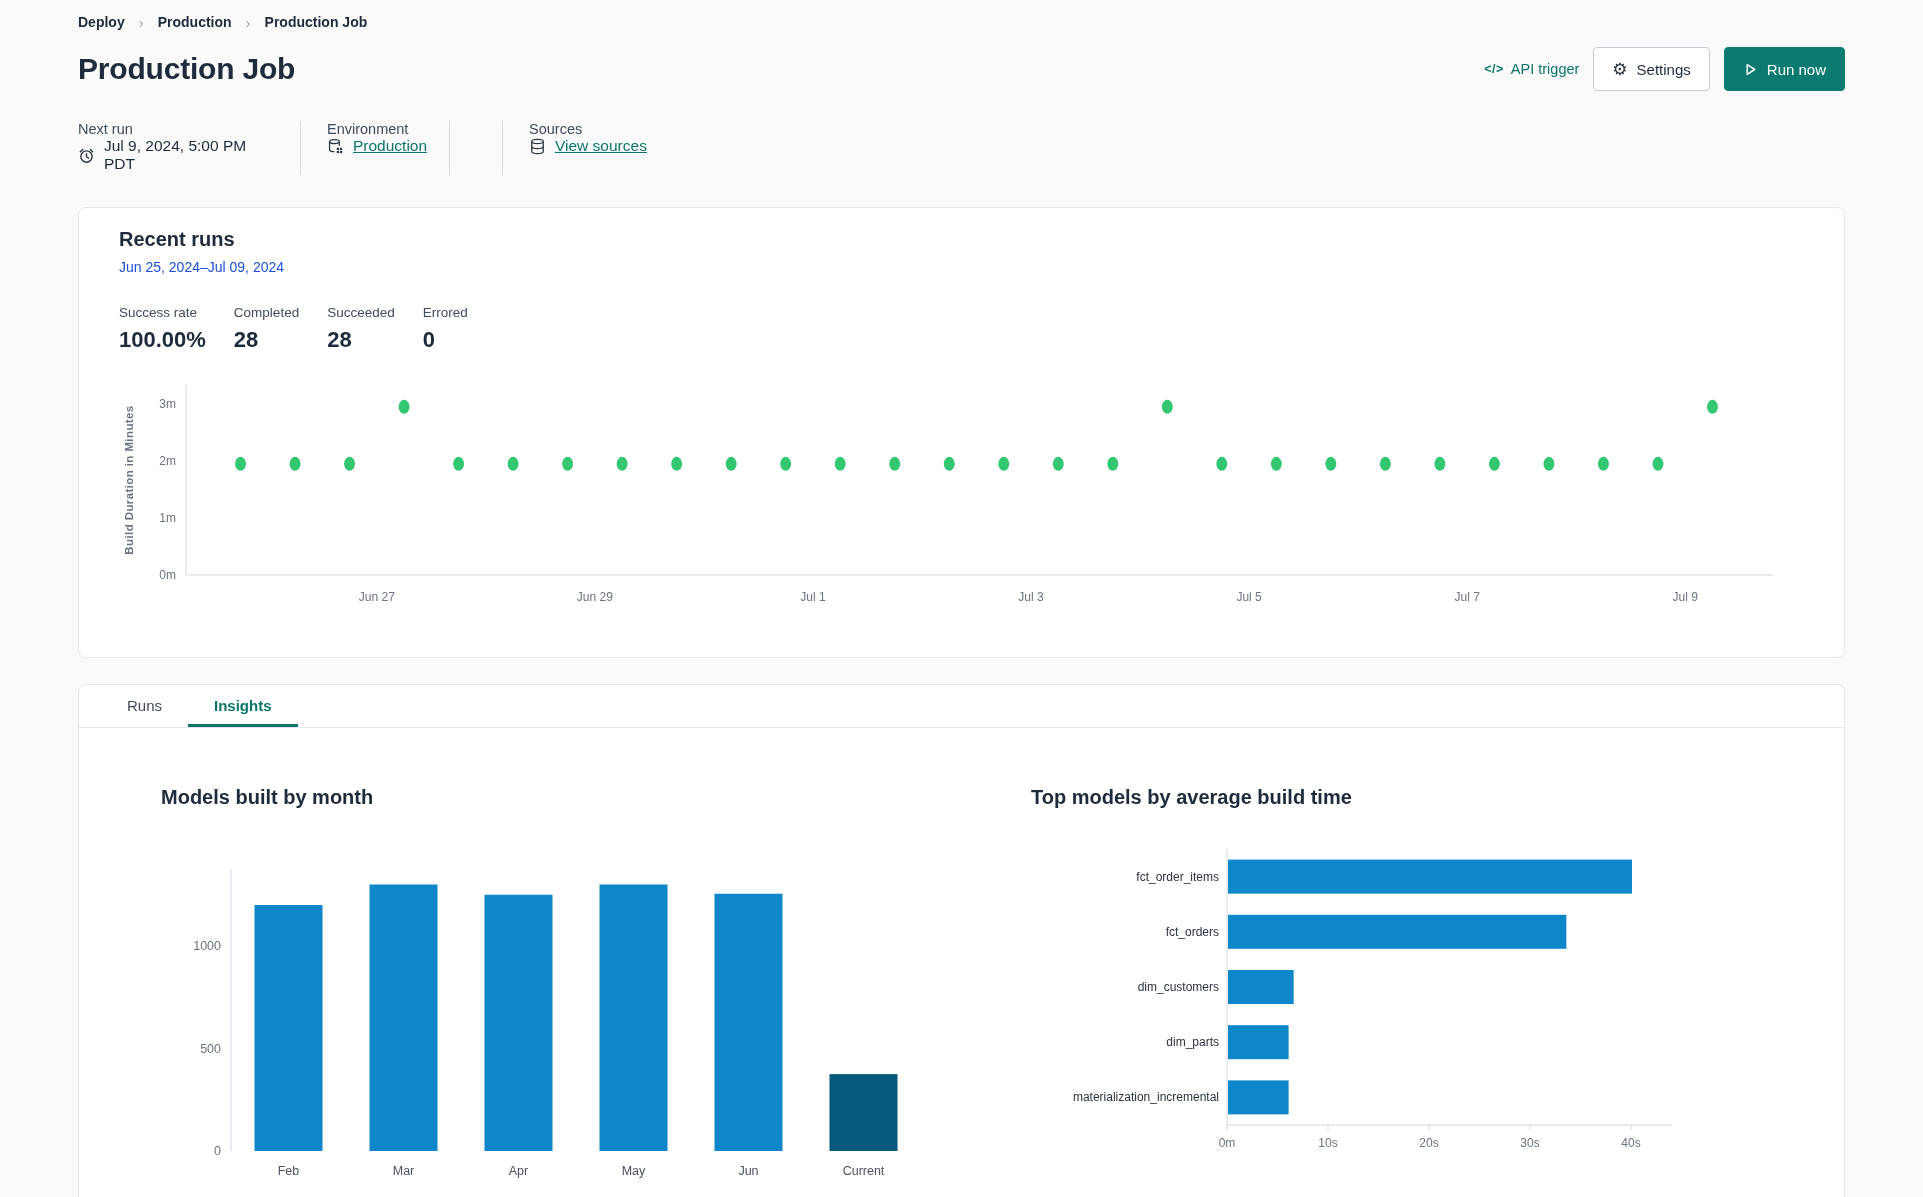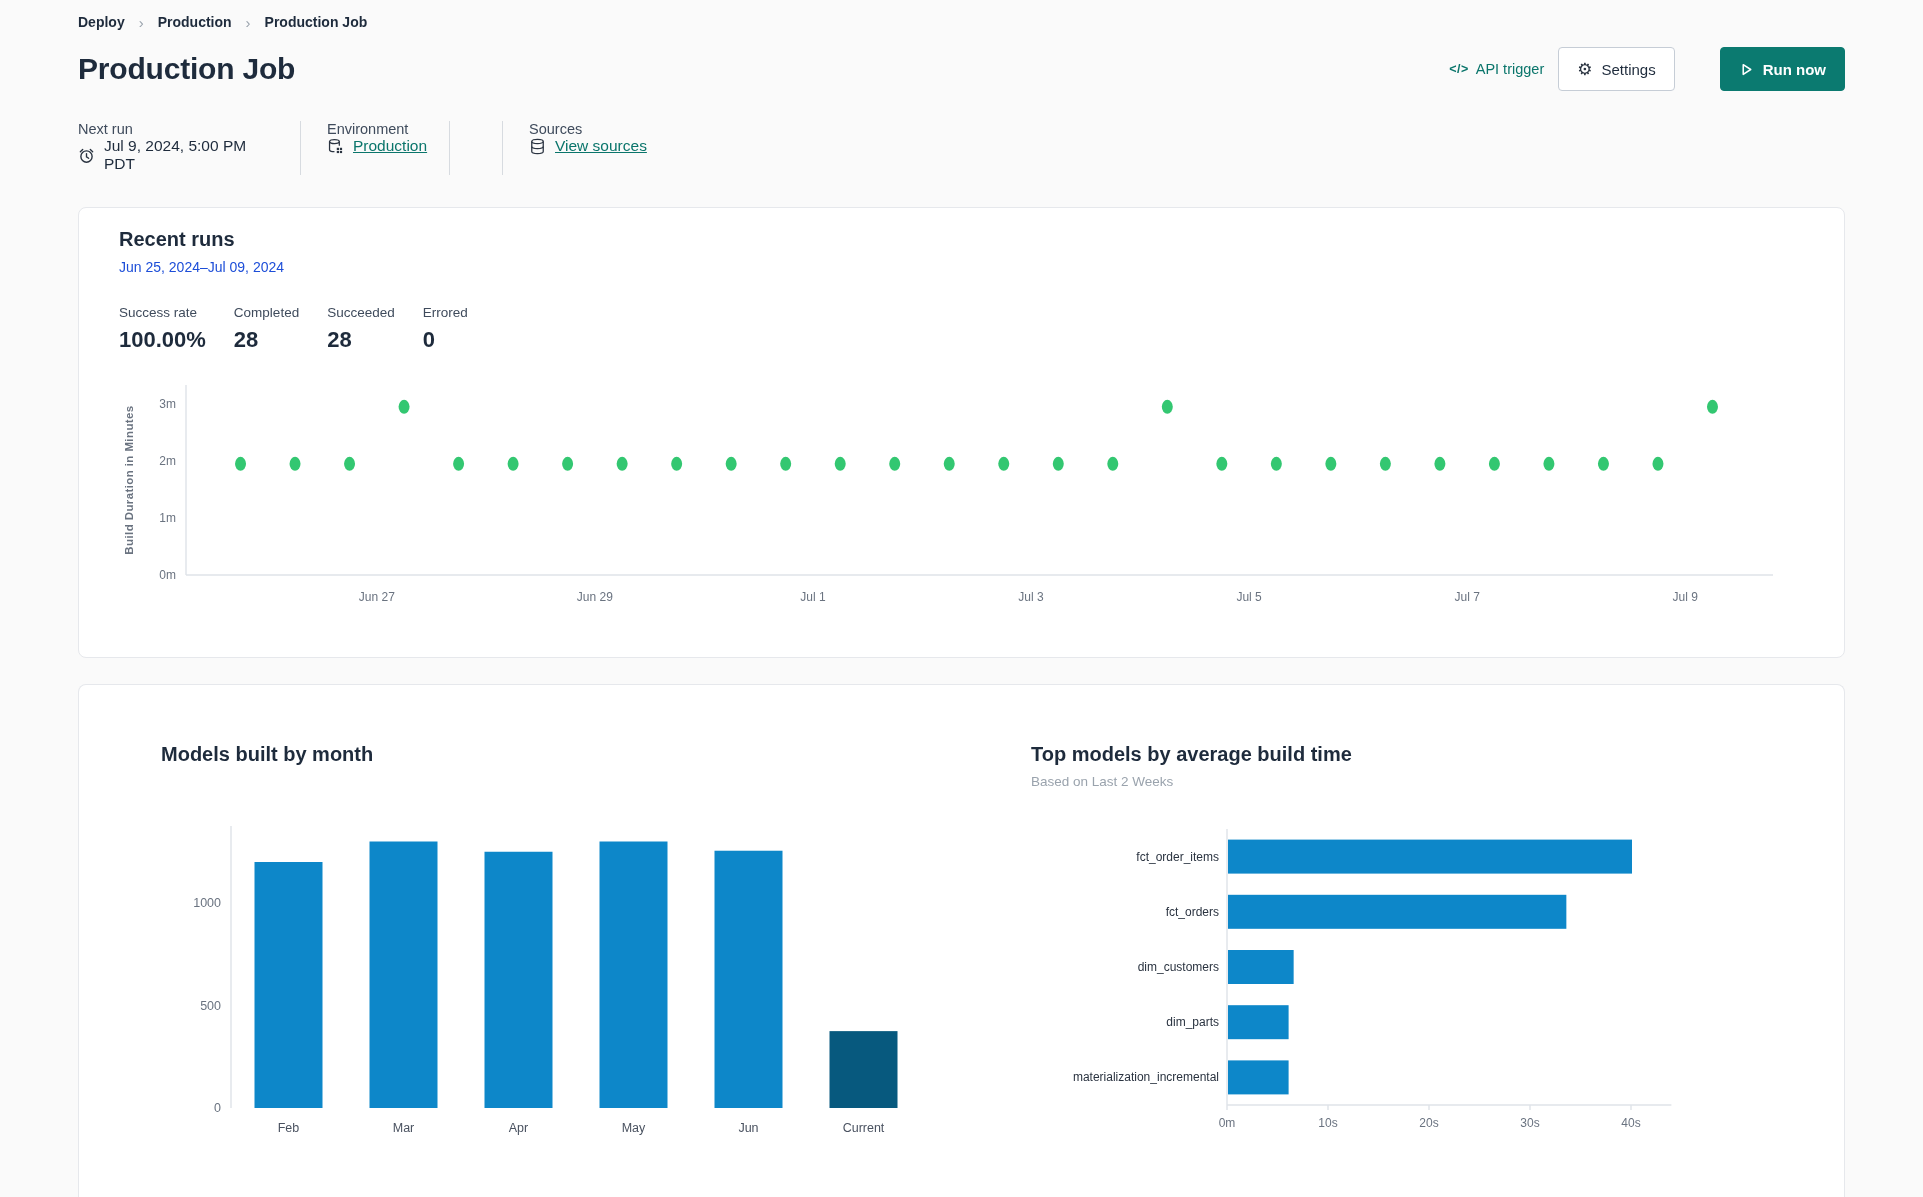--- a/index.html
+++ b/index.html
@@ -20,21 +20,21 @@
 
   
   .title-row { display:flex; justify-content:space-between; align-items:center; margin-top:16px; }
   h1 { font-size:30px; font-weight:700; letter-spacing:-0.2px; }
   .actions { display:flex; align-items:center; gap:14px; }
   .api-link { display:flex; align-items:center; gap:7px; color:#0a756b; font-size:14.5px; cursor:pointer; }
   .api-code { font-size:12.5px; font-weight:700; letter-spacing:0.5px; }
   .btn { display:flex; align-items:center; gap:9px; height:44px; padding:0 18px; border-radius:4px;
          font-size:15px; cursor:pointer; font-family:"Liberation Sans",sans-serif; }
   .btn-settings { background:#fff; border:1px solid #c6cdd6; color:#1e2b3c; }
-  .btn-run { background:#0b7a70; border:1px solid #0b7a70; color:#fff; font-weight:700;margin-left:31px; }
+  .btn-run { background:#0b7a70; border:1px solid #0b7a70; color:#fff; font-weight:400; }
   .gear { font-size:17px; line-height:1; color:#2a3340; }
 
   
   .info-row { display:flex; margin-top:30px; align-items:flex-start; }
   .info-col { display:flex; flex-direction:column; }
   .info-col .label { font-size:14.5px; color:#3f4b5c; }
   .info-value { display:flex; align-items:center; gap:9px; font-size:15.5px; }
   .info-value svg { flex:0 0 auto; }
   .teal-link { color:#0a756b; text-decoration:underline; font-weight:500; cursor:pointer; }
   .divider { width:1px; background:#d7dbe0; height:54px; margin:0 26px; }
@@ -208,20 +208,24 @@
           <ellipse cx="1375.4137931034484" cy="90.85000000000001" rx="5.5" ry="7" fill="#33c771"></ellipse>
           <ellipse cx="1429.9310344827586" cy="90.85000000000001" rx="5.5" ry="7" fill="#33c771"></ellipse>
           <ellipse cx="1484.448275862069" cy="90.85000000000001" rx="5.5" ry="7" fill="#33c771"></ellipse>
           <ellipse cx="1538.9655172413793" cy="90.85000000000001" rx="5.5" ry="7" fill="#33c771"></ellipse>
           <ellipse cx="1593.4827586206898" cy="33.849999999999994" rx="5.5" ry="7" fill="#33c771"></ellipse>
         </svg>
     </div>
   </section>
 
   <section class="card tabs-card">
+    <div class="tabbar">
+      <div class="tab">Runs</div>
+      <div class="tab active">Insights</div>
+    </div>
     <div class="insights">
       <div class="chart-block left-chart">
         <h3>Models built by month</h3>
         <svg id="bar-svg" width="780" height="336">
             <line x1="70" y1="8" x2="70" y2="290" stroke="#dfe3e8" stroke-width="1.4"></line>
             <text x="60" y="294" text-anchor="end" font-size="12.5px" fill="#6a7380">0</text>
             <text x="60" y="191.5" text-anchor="end" font-size="12.5px" fill="#6a7380">500</text>
             <text x="60" y="89" text-anchor="end" font-size="12.5px" fill="#6a7380">1000</text>
             <rect x="93.5" y="44.00000000000003" width="68" height="245.99999999999997" fill="#0d87c9"></rect>
             <text x="127.5" y="314" text-anchor="middle" font-size="12.5px" fill="#4a5260">Feb</text>
@@ -232,21 +236,20 @@
             <rect x="438.5" y="23.5" width="68" height="266.5" fill="#0d87c9"></rect>
             <text x="472.5" y="314" text-anchor="middle" font-size="12.5px" fill="#4a5260">May</text>
             <rect x="553.5" y="32.72500000000002" width="68" height="257.275" fill="#0d87c9"></rect>
             <text x="587.5" y="314" text-anchor="middle" font-size="12.5px" fill="#4a5260">Jun</text>
             <rect x="668.5" y="213.125" width="68" height="76.875" fill="#07597e"></rect>
             <text x="702.5" y="314" text-anchor="middle" font-size="12.5px" fill="#4a5260">Current</text>
           </svg>
       </div>
       <div class="chart-block right-chart">
         <h3>Top models by average build time</h3>
-        <div class="chart-sub">Based on Last 2 Weeks</div>
         <svg id="hbar-svg" width="720" height="330">
             <line x1="196" y1="6" x2="196" y2="282" stroke="#dfe3e8" stroke-width="1.4"></line>
             <line x1="196" y1="282" x2="640.4" y2="282" stroke="#dfe3e8" stroke-width="1.4"></line>
             <line x1="196" y1="282" x2="196" y2="287" stroke="#dfe3e8" stroke-width="1.4"></line>
             <text x="196" y="304" text-anchor="middle" font-size="12px" fill="#6a7380">0m</text>
             <line x1="297" y1="282" x2="297" y2="287" stroke="#dfe3e8" stroke-width="1.4"></line>
             <text x="297" y="304" text-anchor="middle" font-size="12px" fill="#6a7380">10s</text>
             <line x1="398" y1="282" x2="398" y2="287" stroke="#dfe3e8" stroke-width="1.4"></line>
             <text x="398" y="304" text-anchor="middle" font-size="12px" fill="#6a7380">20s</text>
             <line x1="499" y1="282" x2="499" y2="287" stroke="#dfe3e8" stroke-width="1.4"></line>

